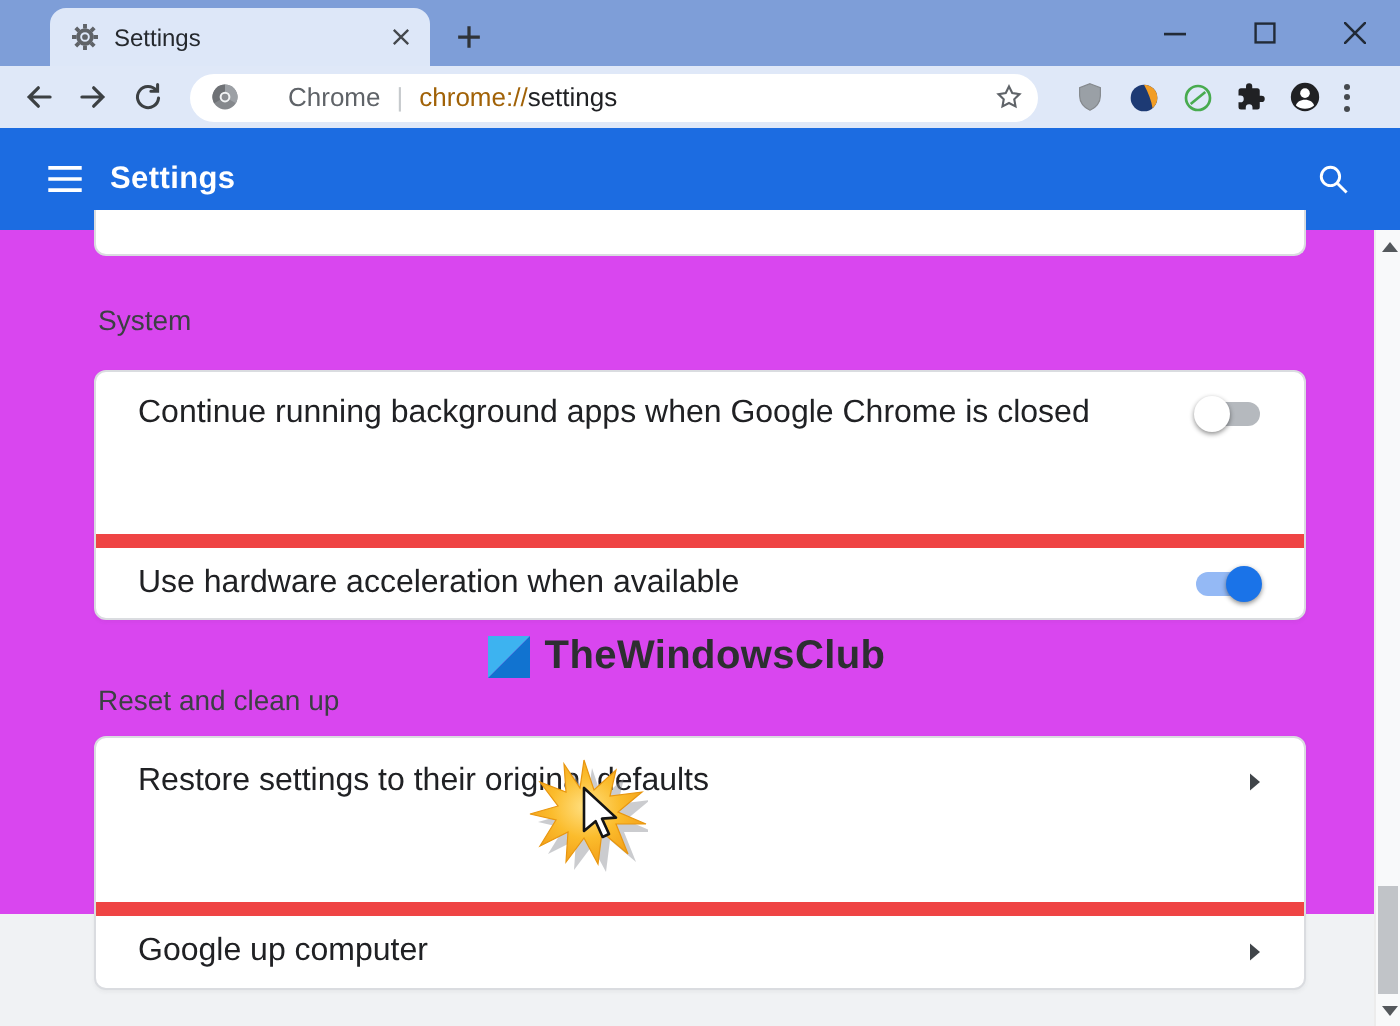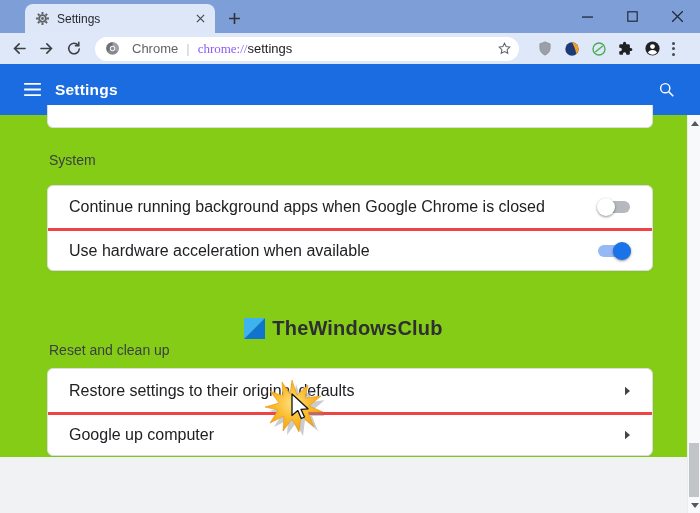--- a/index.html
+++ b/index.html
@@ -26,53 +26,53 @@
   .win-controls { position:absolute; right:0; top:0; height:33px; display:flex; }
   .win-btn { width:45px; height:100%; display:flex; align-items:center; justify-content:center; }
 
   
   .toolbar { height:31px; background:#dfe8f8; display:flex; align-items:center; padding:0 6px; }
   .nav-btn { width:27px; height:26px; display:flex; align-items:center; justify-content:center; border-radius:50%; }
   .omnibox {
     margin-left:8px; width:424px; height:24px; background:#fff; border-radius:12px;
     display:flex; align-items:center; padding:0 7px 0 10px; font-size:13px;
   }
-  .omni-engine { color:#5f6368; margin-left:12px; }
+  .omni-engine { color:#5f6368; margin-left:24px; }
   .omni-sep { color:#c6cacd; margin:0 8px; font-size:13px; }
-  .omni-scheme { color:#8b5cf6;font-family:Liberation Serif, serif; }
+  .omni-scheme { color:#a16207; }
   .omni-host { color:#202124; }
   .omni-spacer { flex:1; }
   .ext-row { display:flex; align-items:center; margin-left:12px; }
   .ext-btn { width:27px; height:26px; display:flex; align-items:center; justify-content:center; }
   .kebab { display:flex; flex-direction:column; gap:2.5px; align-items:center; padding:4px 6px; }
   .kebab i { width:3px; height:3px; border-radius:50%; background:#45494e; }
 
   
   .app-header { height:51px; background:#1c6ce1; display:flex; align-items:center; padding:0 24px; }
   .menu-btn { width:18px; display:flex; align-items:center; }
   .app-title { color:#fff; font-size:15.5px; font-weight:600; letter-spacing:.2px; margin-left:13px; flex:1; }
   .search-btn { width:18px; display:flex; align-items:center; }
 
   
-  .content { position:relative; height:398px; background:#84cc16;padding-left:48px; }
+  .content { position:relative; height:398px; background:#d946ef;padding-left:48px; }
   .footer-strip { position:absolute; left:0; right:13px; top:342px; bottom:0; background:#f0f2f4; z-index:0; }
   .card-partial {
     position:absolute; left:47px; width:606px; top:-10px; height:23px;
     background:#fff; border:1px solid #dadce0; border-top:none;
     border-radius:0 0 6px 6px; z-index:1;
   }
   .section-title { position:absolute; left:49px; font-size:14px; color:#3c4043; z-index:1; }
   .card {
     position:absolute; left:47px; width:606px; background:#fff;
     border:1px solid #dadce0; border-radius:6px; z-index:1;
     box-shadow:0 1px 2px rgba(60,64,67,.06);
   }
   .row { display:flex; align-items:center; padding:0 21px; height:42px; }
   .card-reset .row { height:43px; }
-  .row + .row { border-top:3px solid #ef4444; }
+  .row + .row { border-top:7px solid #ef4444;margin-top:39px; }
   .row-label { flex:1; font-size:16px; color:#202124; }
 
   
   .toggle { width:34px; height:20px; position:relative; flex:none; }
   .toggle-track { position:absolute; left:1px; right:1px; top:4px; height:12px; border-radius:6px; background:#b5b9be; }
   .toggle-thumb { position:absolute; top:1px; left:0; width:18px; height:18px; border-radius:50%;
     background:#fff; box-shadow:0 1px 2.5px rgba(0,0,0,.45); }
   .toggle[data-state="on"] .toggle-track { background:#94b9f5; }
   .toggle[data-state="on"] .toggle-thumb { left:auto; right:0; background:#1a73e8; }
 

